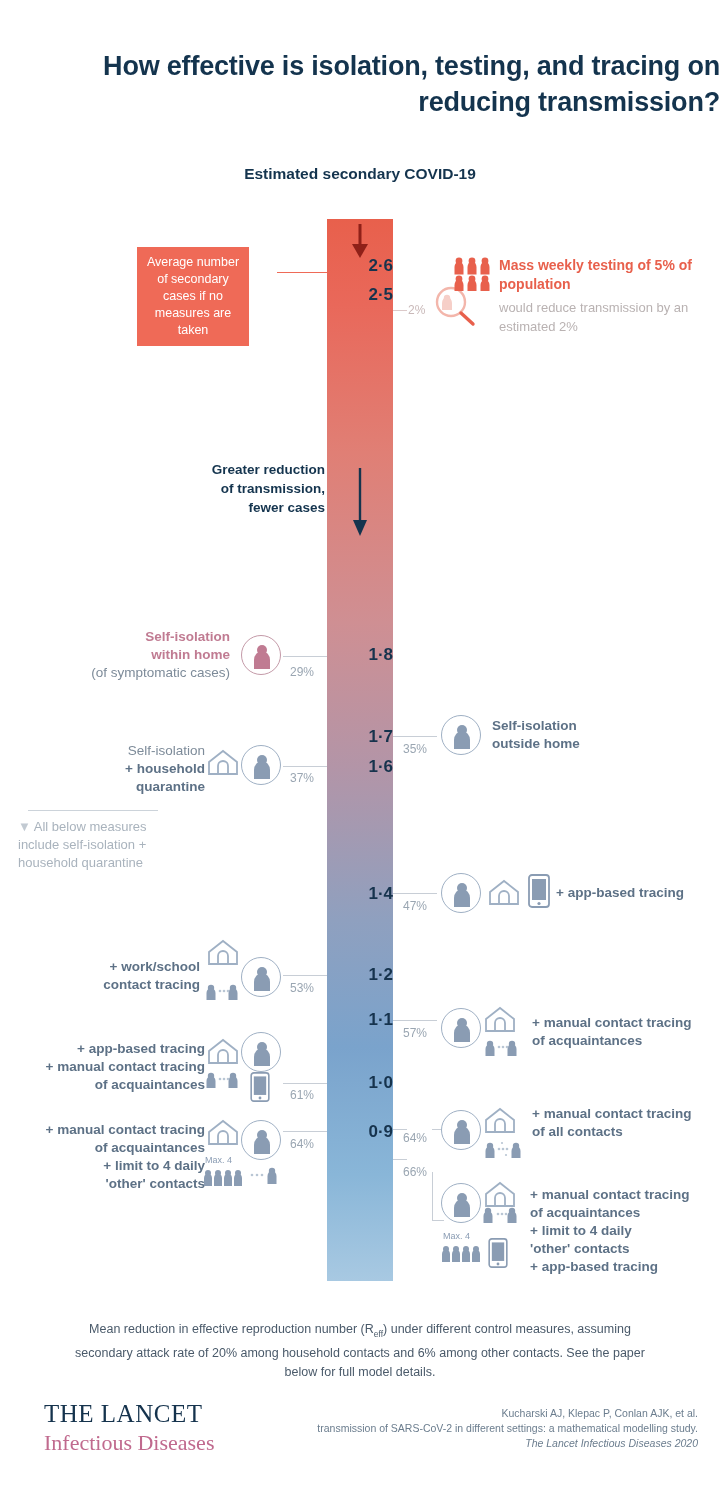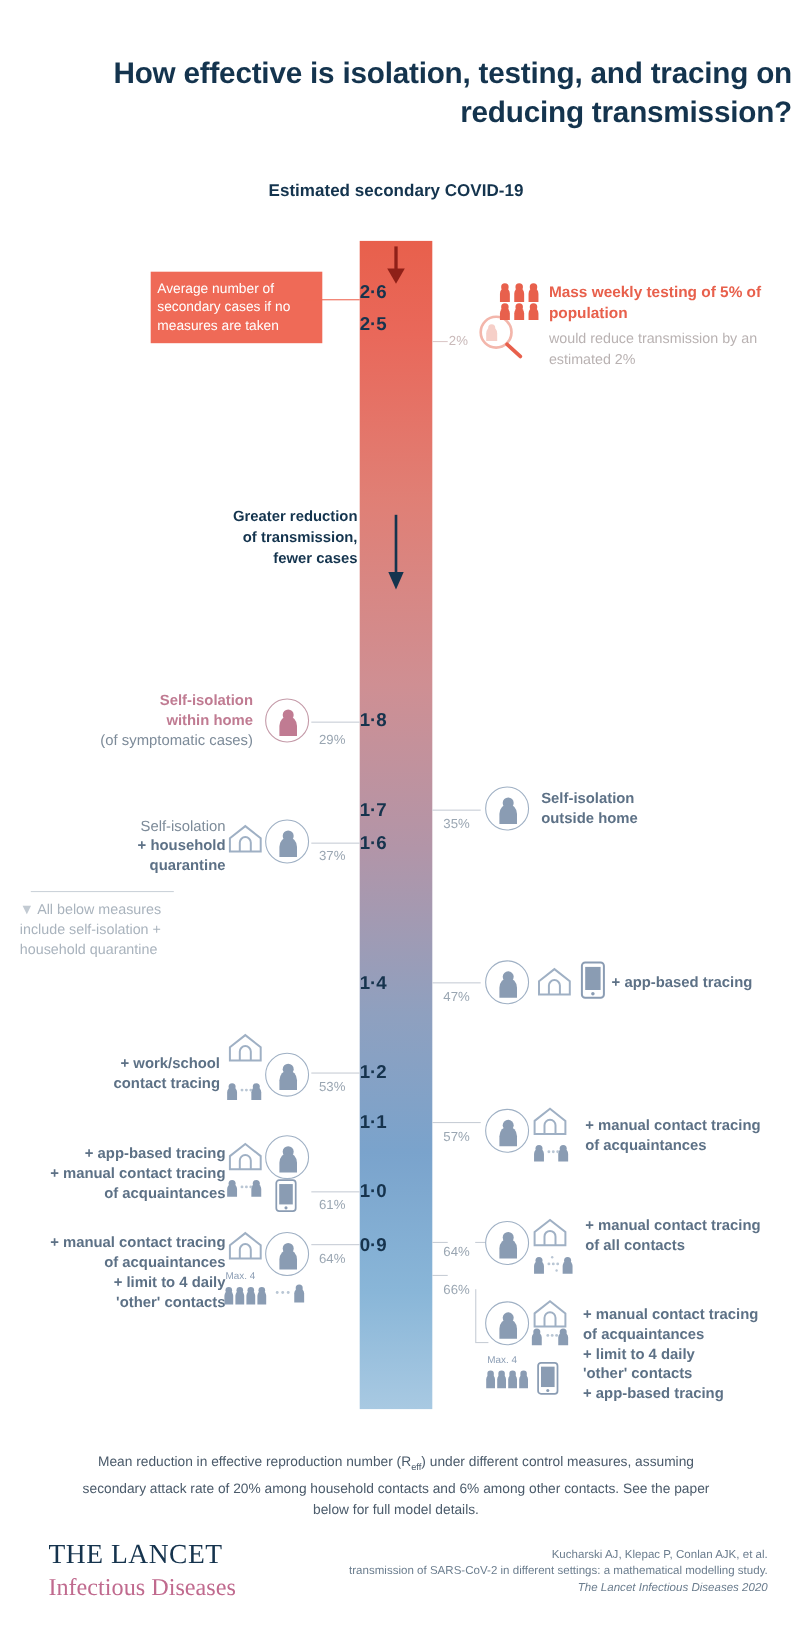--- a/index.html
+++ b/index.html
@@ -45,33 +45,33 @@
   .mid-arrow{position:absolute;left:350px;top:468px;width:20px;height:68px;}
 
   .mid-label{
     position:absolute;left:140px;top:460px;width:185px;text-align:right;
     font-size:13.5px;line-height:19px;color:#14344e;font-weight:bold;
   }
 
   
   .tick{
     position:absolute;font-size:17px;font-weight:bold;color:#16334d;
-    width:66px;text-align:left;left:327px;
+    width:66px;text-align:right;left:327px;
   }
   .tickline{position:absolute;height:1px;background:#b9c3cd;}
 
   .pct{
     position:absolute;font-size:12px;color:#9aa6b2;
   }
 
   
   .redbox{
-    position:absolute;left:137px;top:247px;width:156px;
+    position:absolute;left:137px;top:247px;width:112px;
     background:#ef6a57;color:#ffffff;font-size:12.5px;line-height:17px;
-    text-align:left;padding:7px 6px;box-sizing:border-box;
+    text-align:center;padding:7px 6px;box-sizing:border-box;
   }
   .redbox-line{position:absolute;left:277px;top:272px;width:50px;height:1px;background:#ef6a57;}
 
   .rightred-title{
     position:absolute;left:499px;top:256px;width:215px;
     font-size:14px;line-height:19px;font-weight:bold;color:#e8604c;
   }
   .rightred-sub{
     position:absolute;left:499px;top:298px;width:215px;
     font-size:13px;line-height:19px;color:#b9b2b2;

